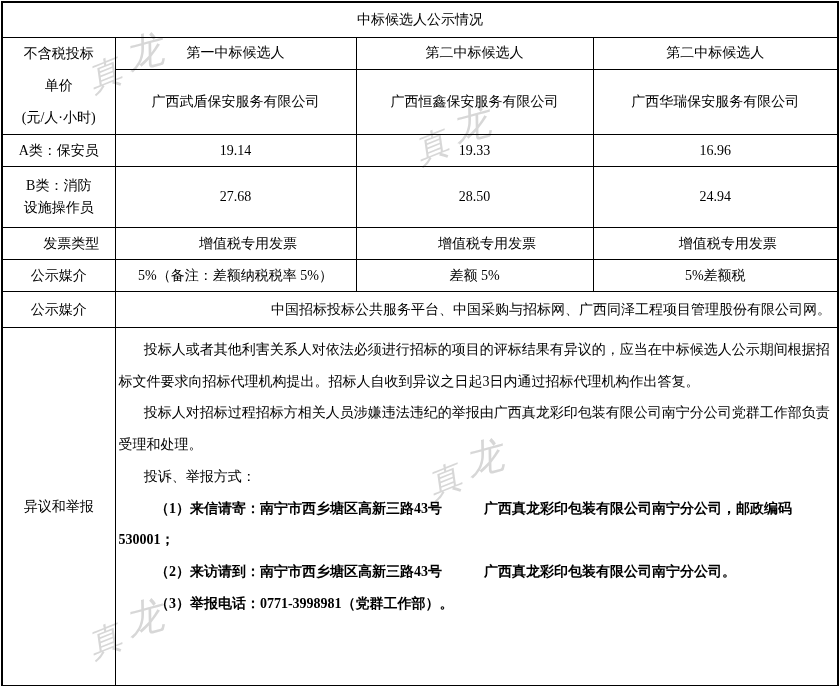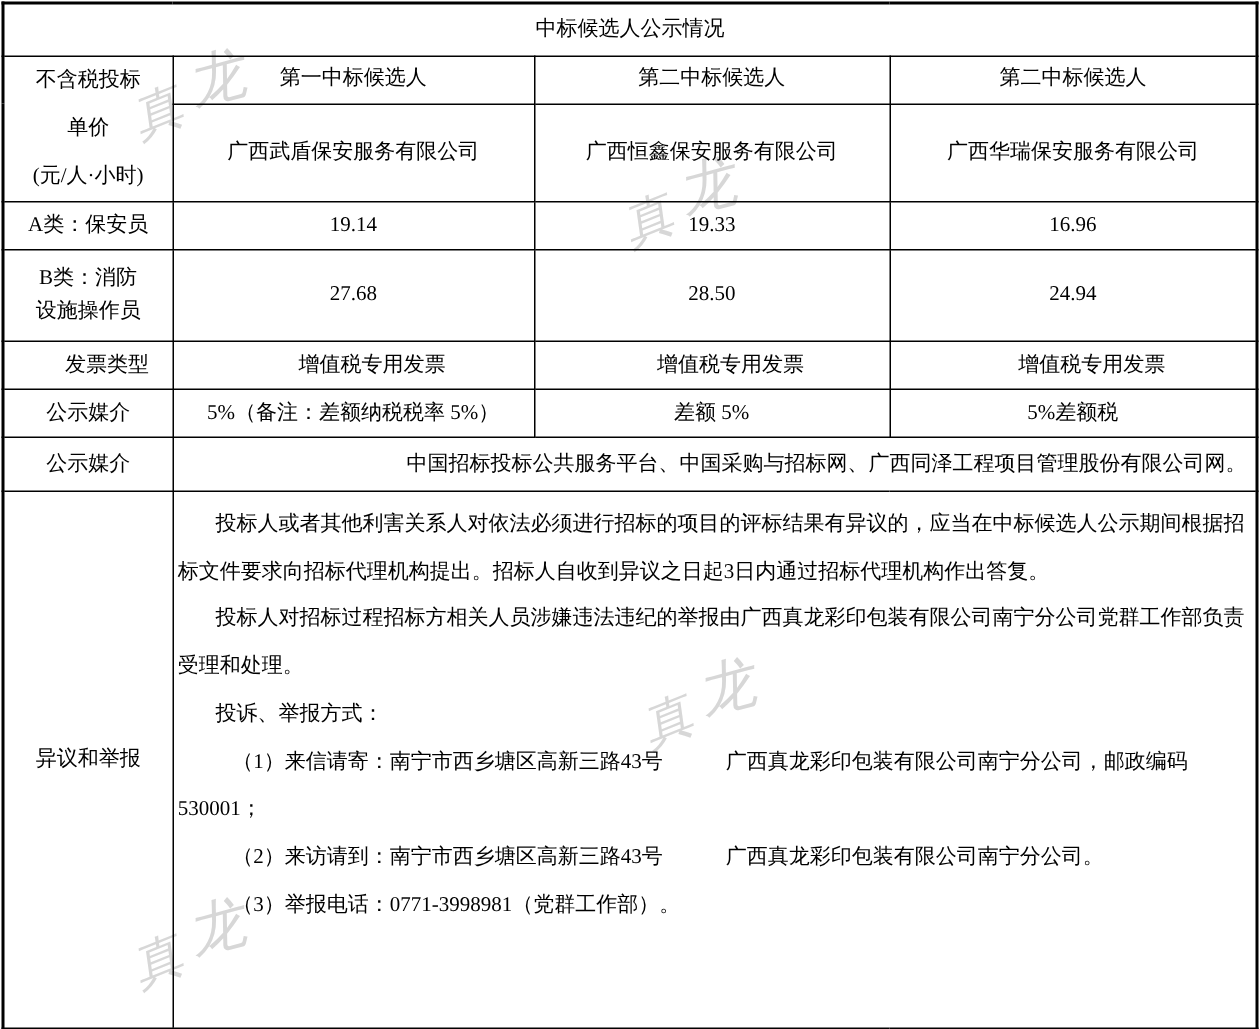--- a/index.html
+++ b/index.html
@@ -42,21 +42,21 @@
   tr.r-media td{height:35px;}
   tr.r-obj   td{height:349px;}
   .unit-cell div{line-height:32px;}
   .media-val{text-align:right;padding-left:7px;padding-right:6px;}
   .obj-cell{
     text-align:left;vertical-align:top;
     padding:6px 3px 2px 3px;line-height:31.7px;
   }
   .obj-cell p{margin:0;}
   .pi{text-indent:1.8em;}
-  .it{text-indent:2.6em;}
+  .it{text-indent:2.6em;font-weight:bold;}
   .obj-label{vertical-align:middle;}
 </style>
 </head>
 <body>
 
 <div class="sheet">
 
   <div class="wm wm1"><span class="c1">真</span><span class="c2">龙</span></div>
   <div class="wm wm2"><span class="c1">真</span><span class="c2">龙</span></div>
   <div class="wm wm3"><span class="c1">真</span><span class="c2">龙</span></div>

